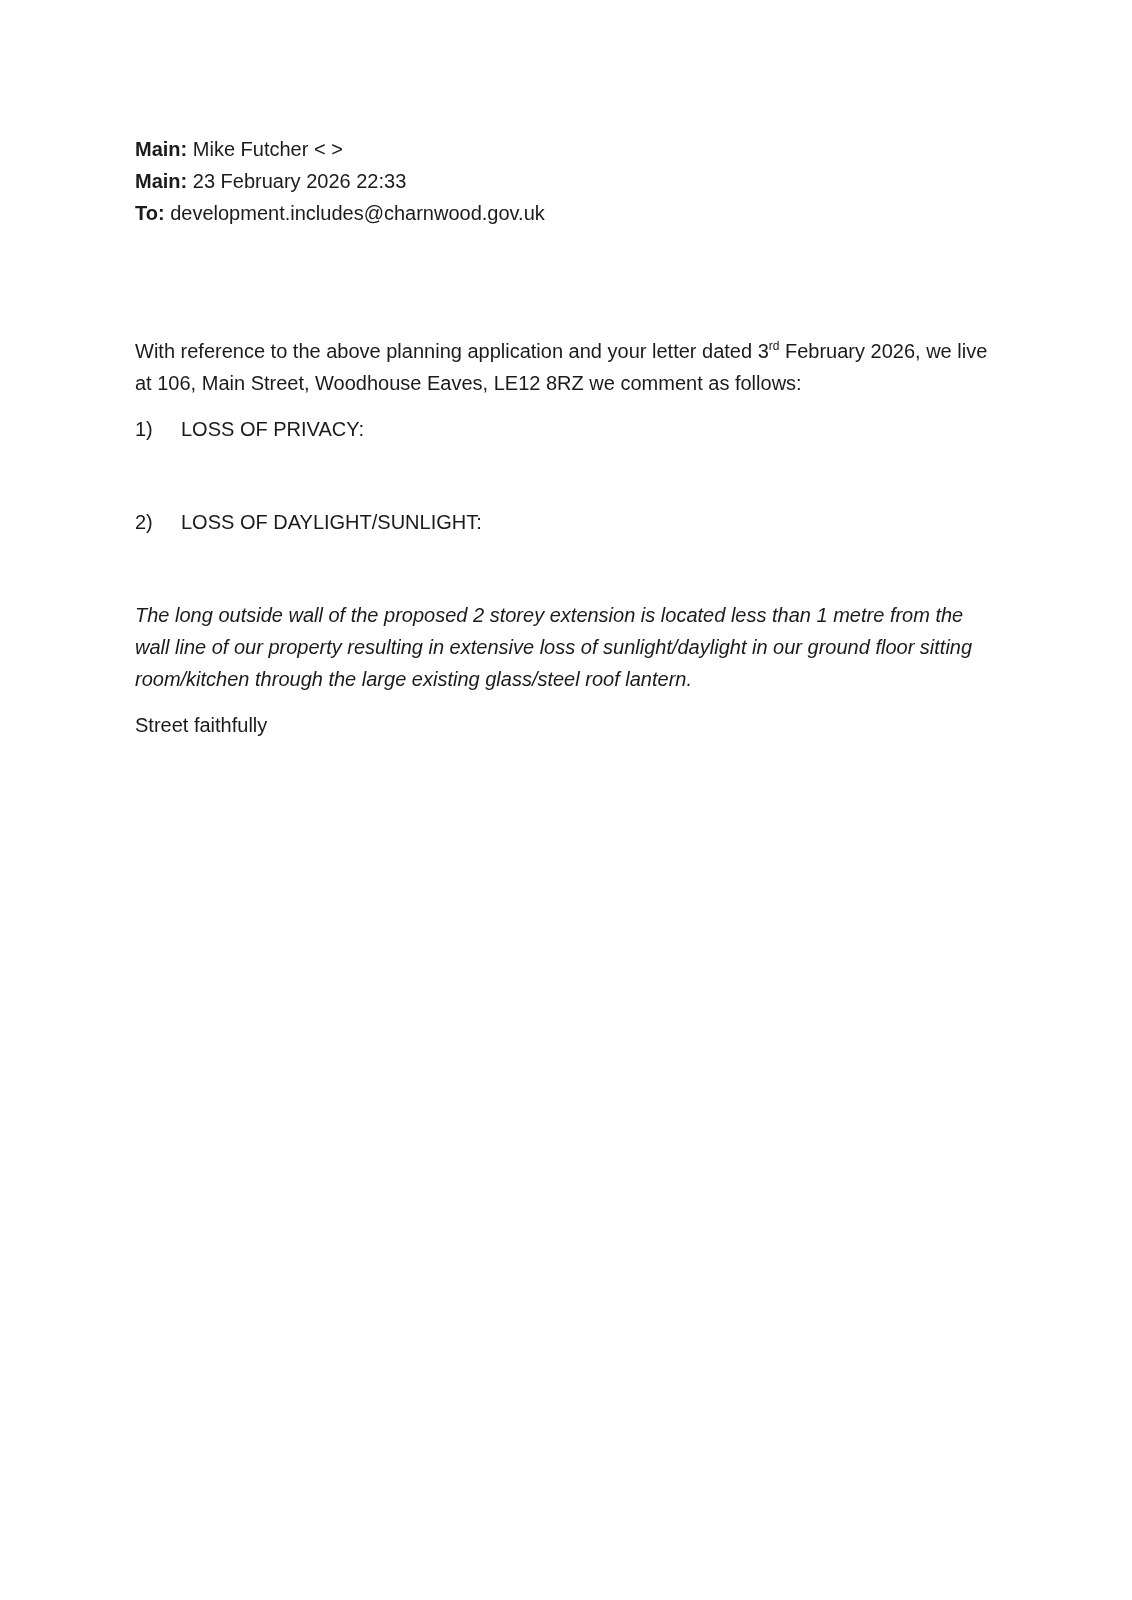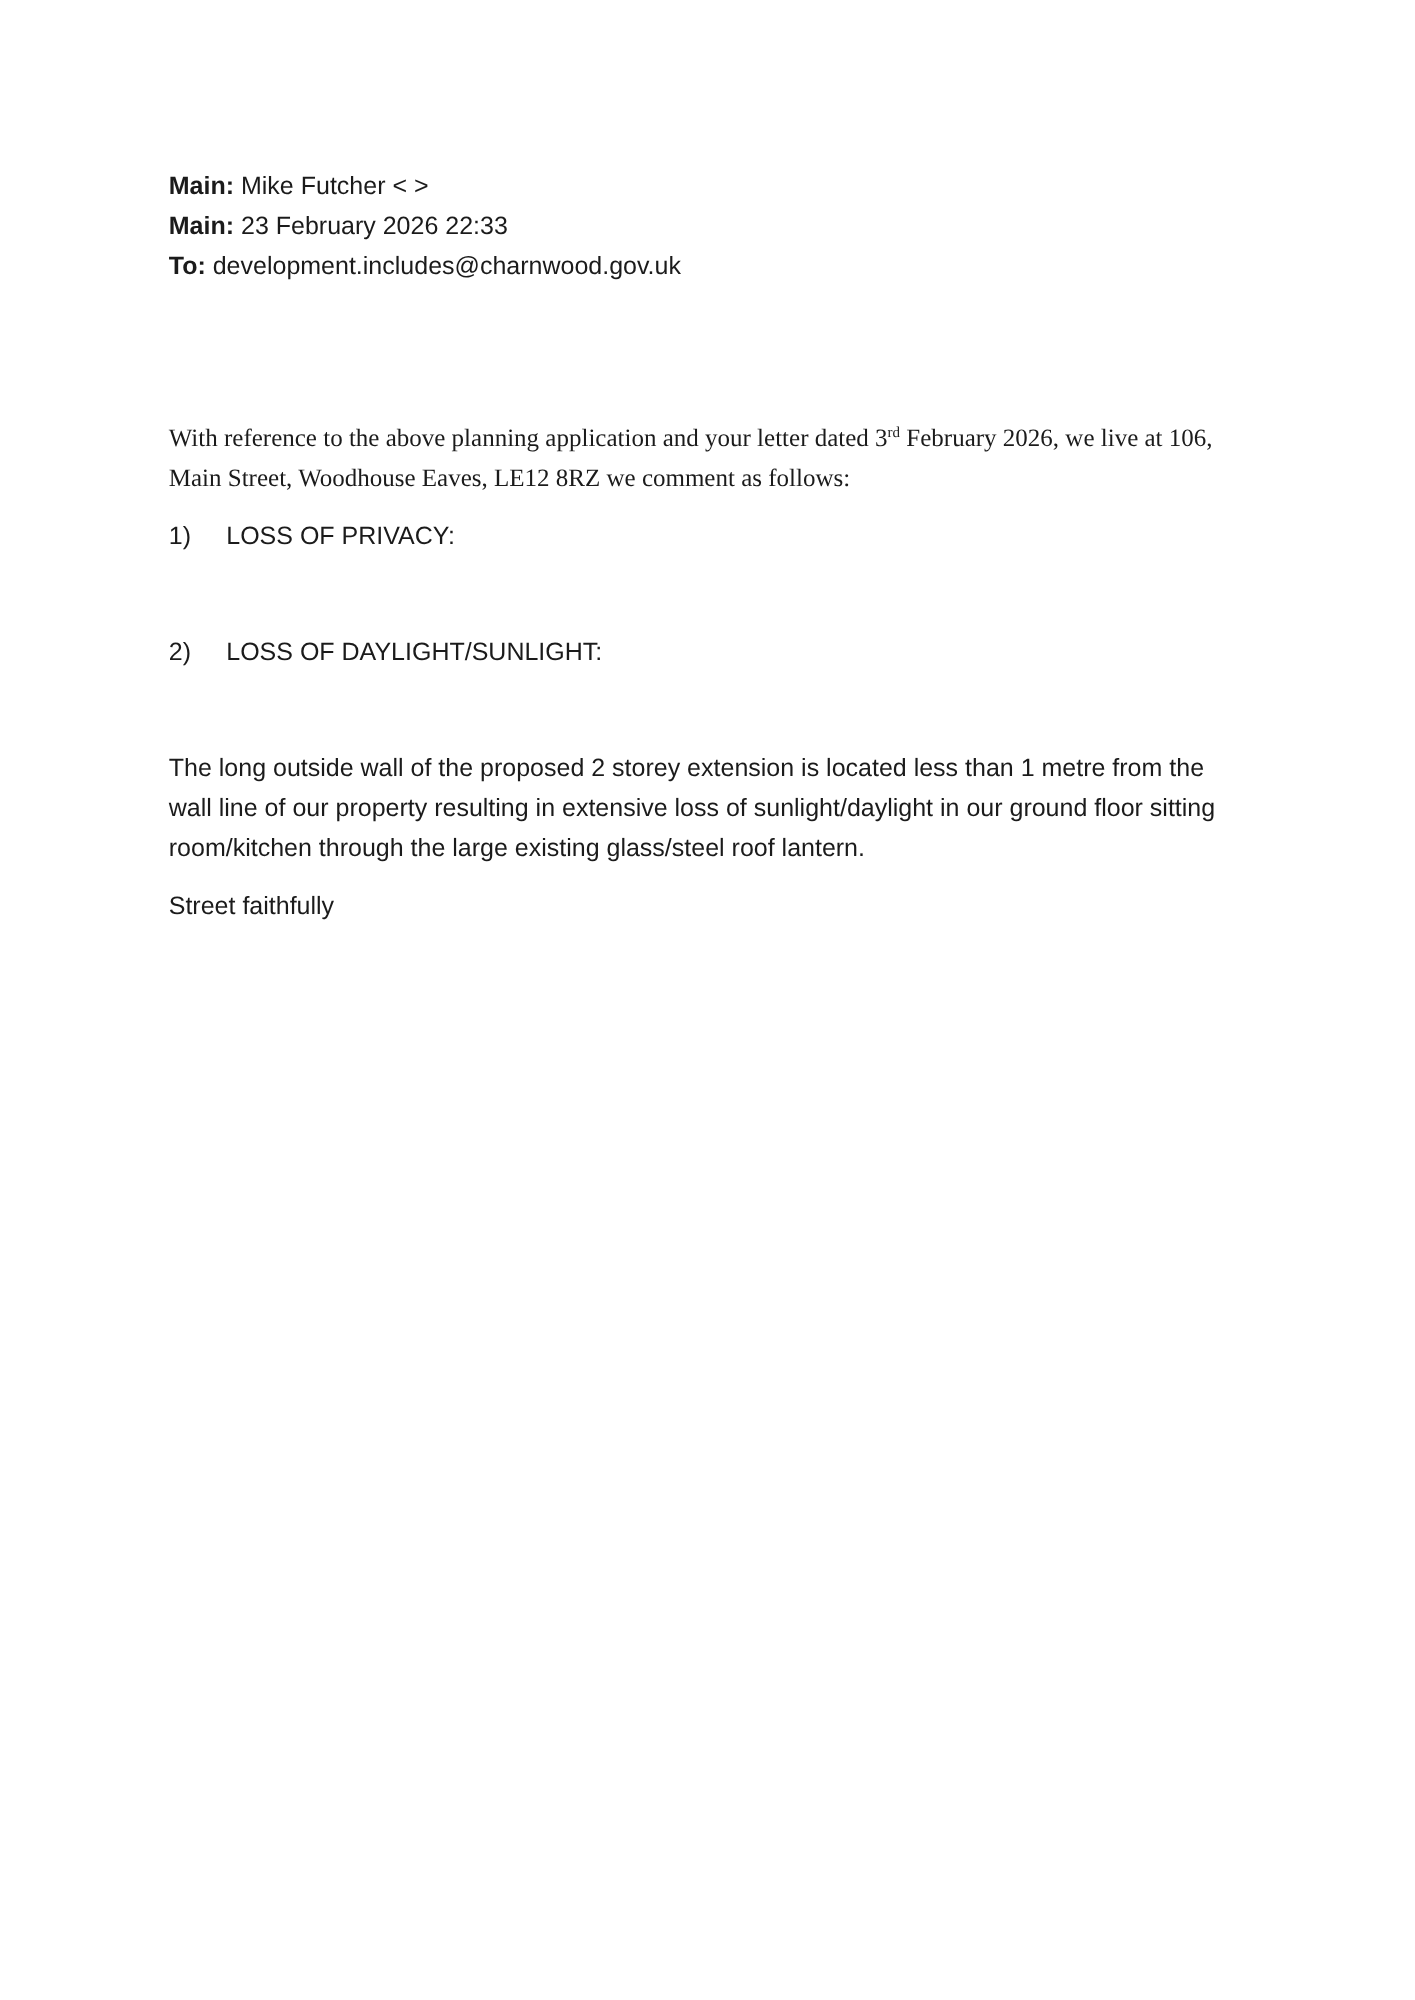--- a/index.html
+++ b/index.html
@@ -19,33 +19,33 @@
     padding: 133px 140px 0 135px;
   }
   .doc-text {
     font-size: 20px;
     line-height: 32px;
     color: #1b1b1b;
   }
   .header-block { margin-bottom: 106px; }
   .header-field-label { font-weight: bold; }
   .greeting { margin-bottom: 62px; }
-  .intro { margin-bottom: 14px; font-family: Liberation Serif, serif; }
+  .intro { margin-bottom: 14px; }
   .intro sup {
     font-size: 12px;
     line-height: 0;
     vertical-align: super;
   }
   .item-heading { margin-bottom: 61px; }
   .item-heading .item-number {
     display: inline-block;
     width: 46px;
   }
   .item-paragraph { margin-bottom: 59px; }
-  .item-paragraph-last { margin-bottom: 14px; }
+  .item-paragraph-last { margin-bottom: 14px; font-style: italic; }
   .closing { margin-bottom: 62px; }
   .signature { margin-bottom: 0; }
 </style>
 </head>
 <body>
 
 <div class="page">
 
   <div class="header-block doc-text">
     <div>

